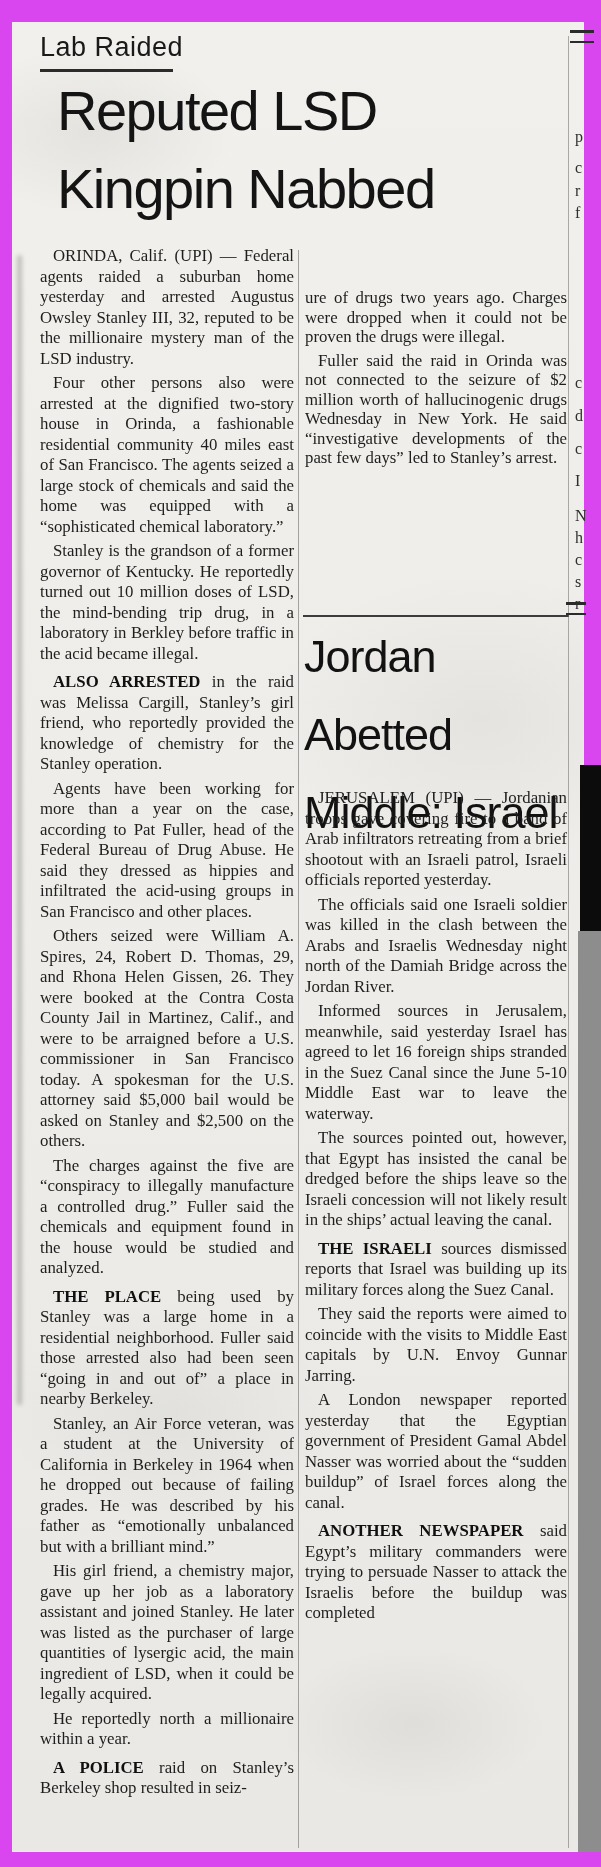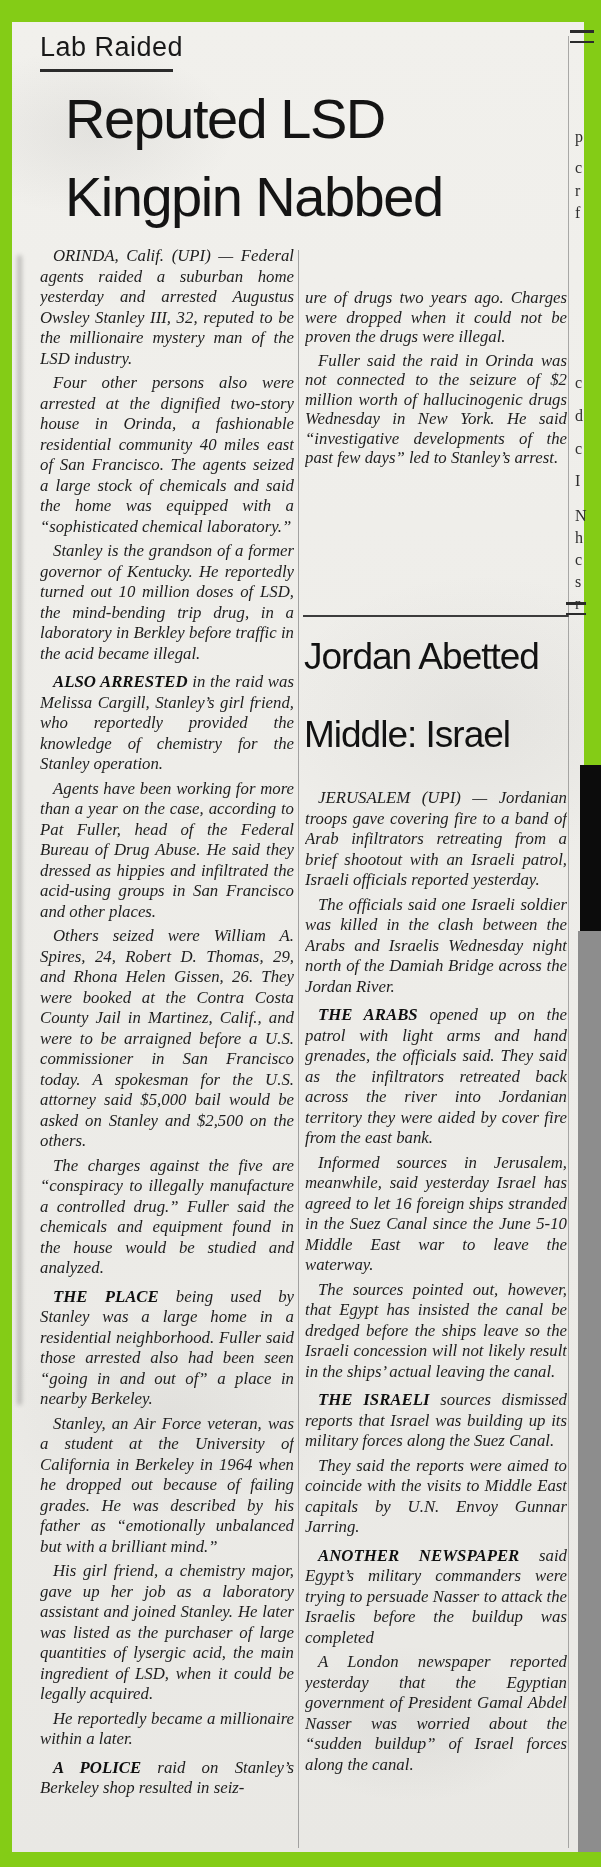--- a/index.html
+++ b/index.html
@@ -1,18 +1,18 @@
 <!DOCTYPE html>
 <html><head>
 <meta charset="utf-8">
 <style>
   html,body{margin:0;padding:0;background:#6e6e6e;}
   .page{
     position:relative;width:601px;height:1867px;overflow:hidden;
-    background:#84cc16;font-family:"Liberation Serif",serif;
+    background:#d946ef;font-family:"Liberation Serif",serif;
     -webkit-font-smoothing:antialiased;
   }
   .paper{
     position:absolute;left:12px;top:22px;width:572px;height:1830px;
     background:linear-gradient(180deg,#f1f0ec 0%,#edece8 55%,#e9e8e4 100%);
   }
   .paper::after{
     content:"";position:absolute;inset:0;pointer-events:none;
     background:
       radial-gradient(ellipse 220px 130px at 14% 6%, rgba(110,110,110,.10), transparent 65%),
@@ -24,39 +24,39 @@
     position:absolute;left:17px;top:255px;width:5px;height:1150px;
     background:rgba(25,25,25,.22);filter:blur(2px);border-radius:3px;
   }
   .kicker{
     position:absolute;left:40px;top:31px;
     font-family:"Liberation Sans",sans-serif;font-size:27px;line-height:32px;
     color:#191919;letter-spacing:.5px;
   }
   .kicker-rule{position:absolute;left:40px;top:69px;width:133px;height:3px;background:#2b2b2b;}
   .headline1{
-    position:absolute;left:57px;top:72px;margin:8px;width:500px;
+    position:absolute;left:57px;top:72px;margin:0;width:500px;
     font-family:"Liberation Sans",sans-serif;font-weight:400;font-size:56px;line-height:78px;
     color:#141414;letter-spacing:-1.5px;
   }
   .headline1 span{display:block;}
   .headline2{
     position:absolute;left:304px;top:618px;margin:0;width:275px;
-    font-family:"Liberation Sans",sans-serif;font-weight:400;font-size:37px;line-height:78px;
+    font-family:"Liberation Sans",sans-serif;font-weight:400;font-size:45px;line-height:78px;
     color:#121212;letter-spacing:-1px;
   }
   .headline2 span{display:block;}
   .col{
     position:absolute;color:#1e1e1e;text-align:justify;overflow:hidden;
     font-size:16.8px;
   }
   .col-left{left:40px;top:246px;width:254px;height:1606px;line-height:20.5px;}
   .col-cont{left:305px;top:246px;width:262px;height:368px;line-height:19.5px;margin-top:42px;}
   .col-jordan{left:305px;top:788px;width:262px;height:1064px;line-height:20.5px;}
-  .para{margin:0 0 4px 0;text-indent:13px;font-style:italic;}
+  .para{margin:0 0 4px 0;text-indent:13px;}
   .para.has-lead{margin-top:8px;}
   .para.noindent{text-indent:0;}
   .lead{font-weight:bold;color:#101010;}
   .col-divider{position:absolute;left:298px;top:250px;width:1px;height:1598px;background:#8f8f8f;opacity:.8;}
   .right-rule{position:absolute;left:568px;top:36px;width:1px;height:1812px;background:#6d6d6d;opacity:.55;}
   .mid-rule{position:absolute;left:303px;top:615px;width:266px;height:2px;background:#3c3c3c;}
   .eq{position:absolute;width:24px;height:8px;border-top:3px solid #2b2b2b;border-bottom:2px solid #2b2b2b;}
   .eq1{left:570px;top:30px;}
   .eq2{left:566px;top:602px;width:20px;}
   .edge-strip{position:absolute;left:575px;top:0;width:16px;height:1867px;overflow:hidden;}
@@ -85,21 +85,21 @@
   <p class="para"><span>ORINDA, Calif. (UPI) — Federal agents raided a suburban home yesterday and arrested Augustus Owsley Stanley III, 32, reputed to be the millionaire mystery man of the LSD industry.</span></p>
       <p class="para"><span>Four other persons also were arrested at the dignified two-story house in Orinda, a fashionable residential community 40 miles east of San Francisco. The agents seized a large stock of chemicals and said the home was equipped with a “sophisticated chemical laboratory.”</span></p>
       <p class="para"><span>Stanley is the grandson of a former governor of Kentucky. He reportedly turned out 10 million doses of LSD, the mind-bending trip drug, in a laboratory in Berkley before traffic in the acid became illegal.</span></p>
       <p class="para has-lead"><b class="lead">ALSO ARRESTED</b><span> in the raid was Melissa Cargill, Stanley’s girl friend, who reportedly provided the knowledge of chemistry for the Stanley operation.</span></p>
       <p class="para"><span>Agents have been working for more than a year on the case, according to Pat Fuller, head of the Federal Bureau of Drug Abuse. He said they dressed as hippies and infiltrated the acid-using groups in San Francisco and other places.</span></p>
       <p class="para"><span>Others seized were William A. Spires, 24, Robert D. Thomas, 29, and Rhona Helen Gissen, 26. They were booked at the Contra Costa County Jail in Martinez, Calif., and were to be arraigned before a U.S. commissioner in San Francisco today. A spokesman for the U.S. attorney said $5,000 bail would be asked on Stanley and $2,500 on the others.</span></p>
       <p class="para"><span>The charges against the five are “conspiracy to illegally manufacture a controlled drug.” Fuller said the chemicals and equipment found in the house would be studied and analyzed.</span></p>
       <p class="para has-lead"><b class="lead">THE PLACE</b><span> being used by Stanley was a large home in a residential neighborhood. Fuller said those arrested also had been seen “going in and out of” a place in nearby Berkeley.</span></p>
       <p class="para"><span>Stanley, an Air Force veteran, was a student at the University of California in Berkeley in 1964 when he dropped out because of failing grades. He was described by his father as “emotionally unbalanced but with a brilliant mind.”</span></p>
       <p class="para"><span>His girl friend, a chemistry major, gave up her job as a laboratory assistant and joined Stanley. He later was listed as the purchaser of large quantities of lysergic acid, the main ingredient of LSD, when it could be legally acquired.</span></p>
-      <p class="para"><span>He reportedly became a millionaire within a later.</span></p>
+      <p class="para"><span>He reportedly north a millionaire within a year.</span></p>
       <p class="para has-lead"><b class="lead">A POLICE</b><span> raid on Stanley’s Berkeley shop resulted in seiz-</span></p>
     </div>
 
   <div class="col-divider"></div>
 
   <div class="col col-cont">
 
   <p class="para noindent"><span>ure of drugs two years ago. Charges were dropped when it could not be proven the drugs were illegal.</span></p>
       <p class="para"><span>Fuller said the raid in Orinda was not connected to the seizure of $2 million worth of hallucinogenic drugs Wednesday in New York. He said “investigative developments of the past few days” led to Stanley’s arrest.</span></p>
     </div>
@@ -108,27 +108,26 @@
 
   <h2 class="headline2">
       <span>Jordan Abetted</span>
       <span>Middle: Israel</span>
     </h2>
 
   <div class="col col-jordan">
 
   <p class="para"><span>JERUSALEM (UPI) — Jordanian troops gave covering fire to a band of Arab infiltrators retreating from a brief shootout with an Israeli patrol, Israeli officials reported yesterday.</span></p>
       <p class="para"><span>The officials said one Israeli soldier was killed in the clash between the Arabs and Israelis Wednesday night north of the Damiah Bridge across the Jordan River.</span></p>
-      <p class="para has-lead"><b class="lead">THE ARABS</b><span> opened up on the patrol with light arms and hand grenades, the officials said. They said as the infiltrators retreated back across the river into Jordanian territory they were aided by cover fire from the east bank.</span></p>
       <p class="para"><span>Informed sources in Jerusalem, meanwhile, said yesterday Israel has agreed to let 16 foreign ships stranded in the Suez Canal since the June 5-10 Middle East war to leave the waterway.</span></p>
       <p class="para"><span>The sources pointed out, however, that Egypt has insisted the canal be dredged before the ships leave so the Israeli concession will not likely result in the ships’ actual leaving the canal.</span></p>
       <p class="para has-lead"><b class="lead">THE ISRAELI</b><span> sources dismissed reports that Israel was building up its military forces along the Suez Canal.</span></p>
       <p class="para"><span>They said the reports were aimed to coincide with the visits to Middle East capitals by U.N. Envoy Gunnar Jarring.</span></p>
+      <p class="para"><span>A London newspaper reported yesterday that the Egyptian government of President Gamal Abdel Nasser was worried about the “sudden buildup” of Israel forces along the canal.</span></p>
       <p class="para has-lead"><b class="lead">ANOTHER NEWSPAPER</b><span> said Egypt’s military commanders were trying to persuade Nasser to attack the Israelis before the buildup was completed</span></p>
-      <p class="para"><span>A London newspaper reported yesterday that the Egyptian government of President Gamal Abdel Nasser was worried about the “sudden buildup” of Israel forces along the canal.</span></p>
     </div>
 
   <div class="right-rule"></div>
 
   <div class="eq eq1"></div>
   <div class="eq eq2"></div>
 
   <div class="edge-strip" id="edge-strip">
       <span class="frag" style="top: 128px;">p</span>
       <span class="frag" style="top: 159px;">c</span>

